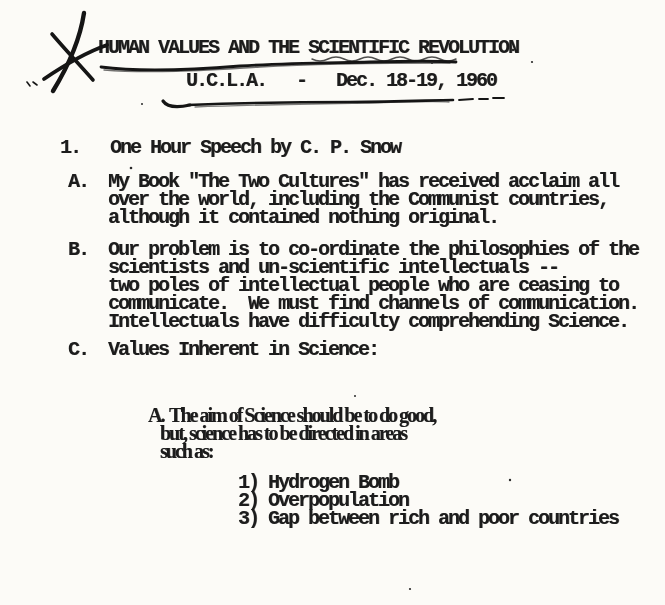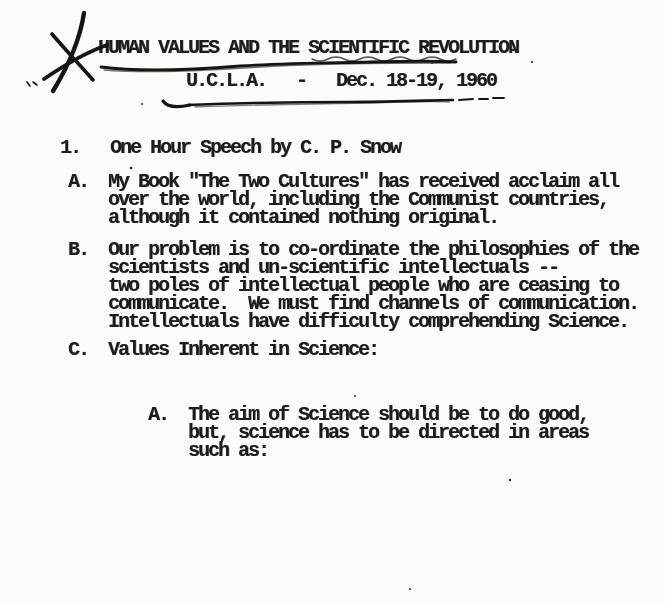--- a/index.html
+++ b/index.html
@@ -56,23 +56,26 @@
   <div class="tw" style="left:20px;  top:139px;margin-left:40px;">1.   One Hour Speech by C. P. Snow</div>
   <div class="tw" style="left:68px;  top:173px;">A.  My Book "The Two Cultures" has received acclaim all
     over the world, including the Communist countries,
     although it contained nothing original.</div>
   <div class="tw" style="left:68px;  top:241px;">B.  Our problem is to co-ordinate the philosophies of the
     scientists and un-scientific intellectuals --
     two poles of intellectual people who are ceasing to
     communicate.  We must find channels of communication.
     Intellectuals have difficulty comprehending Science.</div>
   <div class="tw" style="left:68px;  top:341px;text-align:center;">C.  Values Inherent in Science:</div>
-  <div class="tw" style="left:148px; top:406px;">A.  The aim of Science should be to do good,
+  <div class="tw" style="left:148px; top:406px;font-family:Liberation Serif, serif;">A.  The aim of Science should be to do good,
     but, science has to be directed in areas
     such as:</div>
+  <div class="tw" style="left:238px; top:474px;">1) Hydrogen Bomb
+2) Overpopulation
+3) Gap between rich and poor countries</div>
 
   <svg class="ink-overlay" viewBox="0 0 665 605">
 
     <g>
       <path d="M 84 13 C 81 33, 72 60, 53 91" stroke-width="4.4"></path>
       <path d="M 52 34 C 63 47, 77 62, 93 80" stroke-width="3.6"></path>
       <path d="M 107 45 C 90 51, 66 64, 44 79" stroke-width="3.8"></path>
     </g>
 
     <g>

